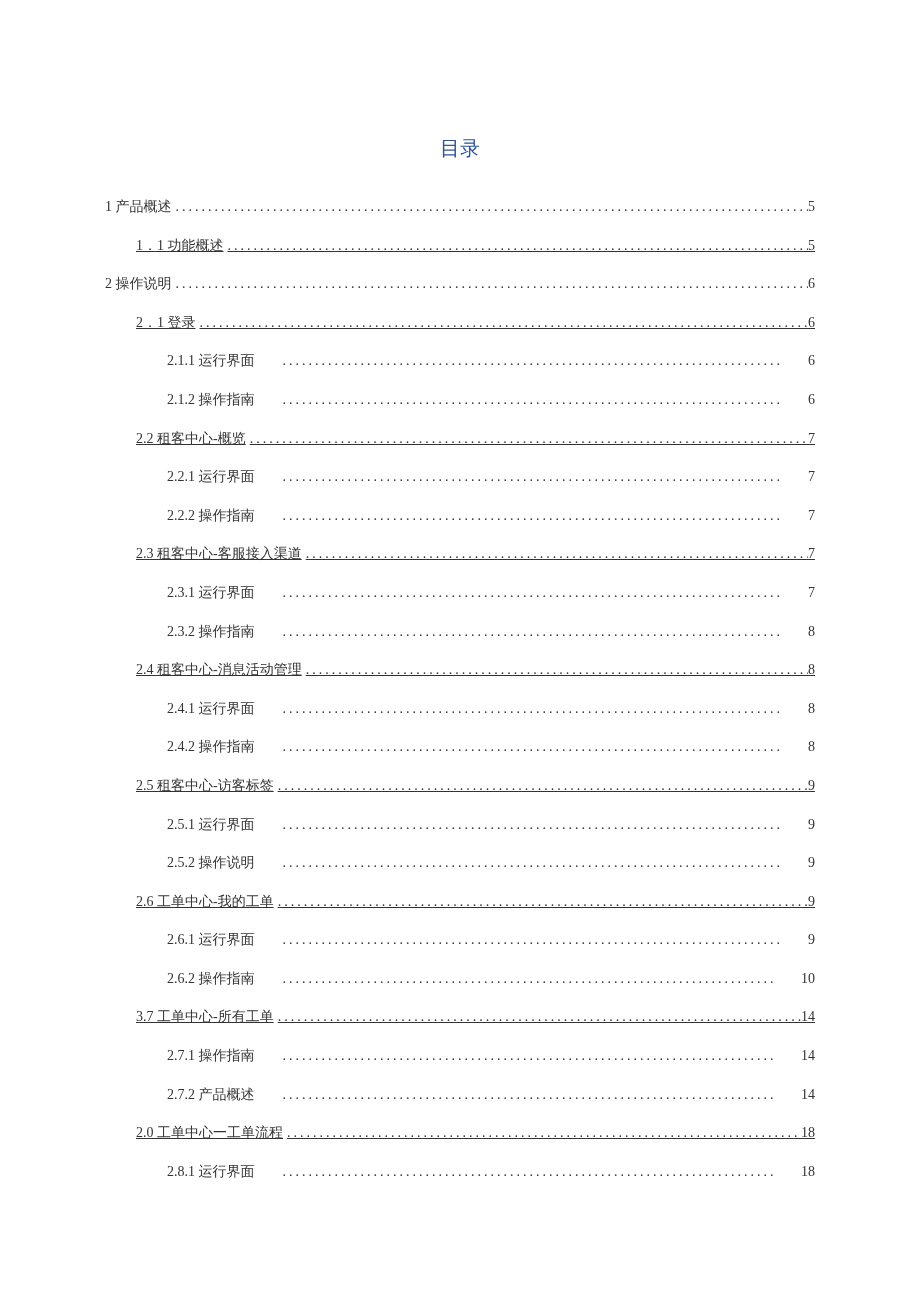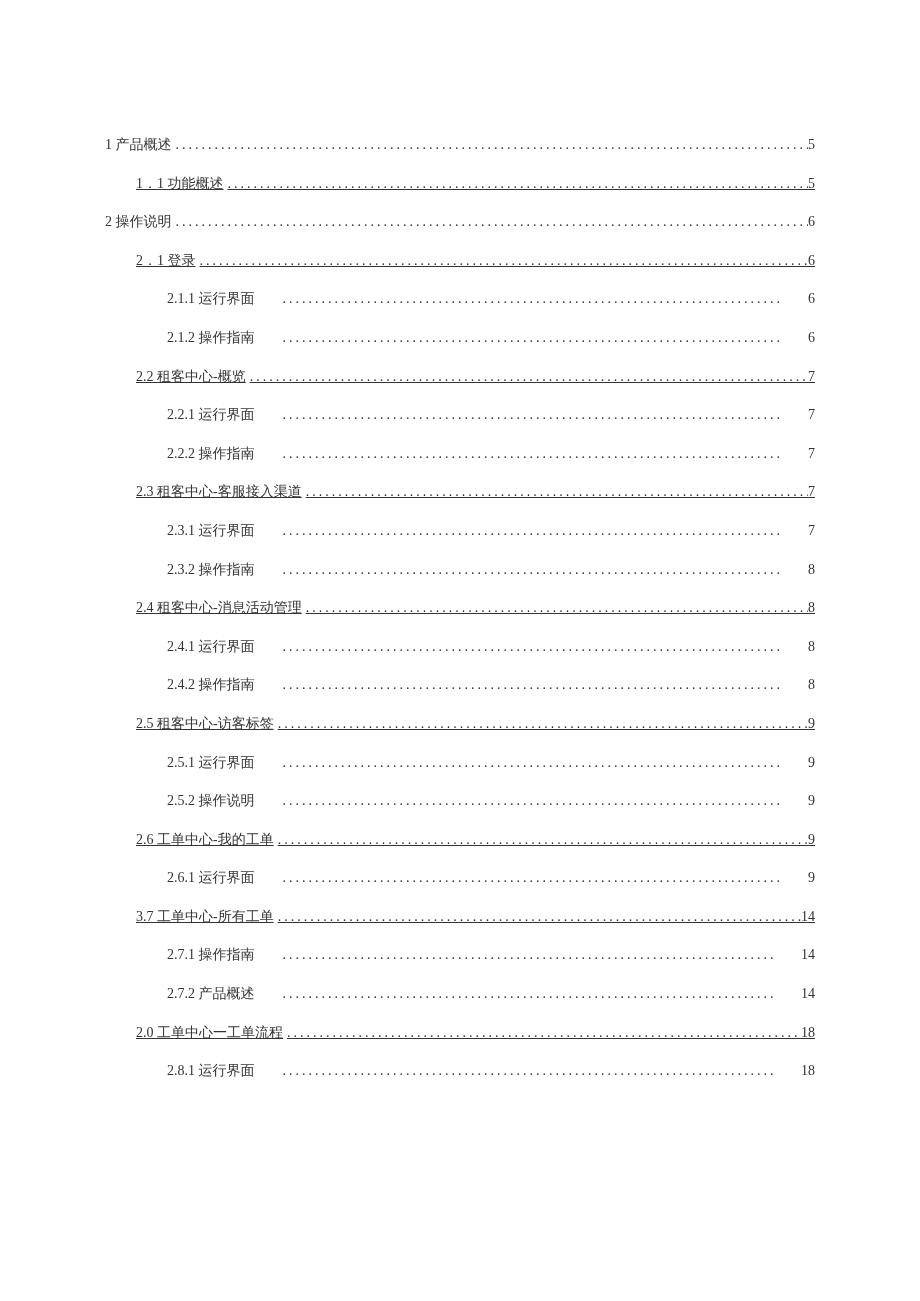--- a/index.html
+++ b/index.html
@@ -62,20 +62,21 @@
     }
     .toc-page {
       flex-shrink: 0;
       color: #333333;
     }
   </style>
 </head>
 <body>
 
 <div class="page-container">
+  <h1 class="toc-title">目录</h1>
   <div class="toc-list">
       <div class="toc-entry level-1">
         <span class="toc-label">1 产品概述</span>
         <span class="toc-dots"></span>
         <span class="toc-page">5</span>
       </div>
       <div class="toc-entry level-2">
         <span class="toc-label">1．1 功能概述</span>
         <span class="toc-dots"></span>
         <span class="toc-page">5</span>
@@ -162,20 +163,25 @@
       </div>
       <div class="toc-entry level-2">
         <span class="toc-label">2.6 工单中心-我的工单</span>
         <span class="toc-dots"></span>
         <span class="toc-page">9</span>
       </div>
       <div class="toc-entry level-3">
         <span class="toc-label">2.6.1 运行界面</span>
         <span class="toc-dots"></span>
         <span class="toc-page">9</span>
+      </div>
+      <div class="toc-entry level-3">
+        <span class="toc-label">2.6.2 操作指南</span>
+        <span class="toc-dots"></span>
+        <span class="toc-page">10</span>
       </div>
       <div class="toc-entry level-2">
         <span class="toc-label">3.7 工单中心-所有工单</span>
         <span class="toc-dots"></span>
         <span class="toc-page">14</span>
       </div>
       <div class="toc-entry level-3">
         <span class="toc-label">2.7.1 操作指南</span>
         <span class="toc-dots"></span>
         <span class="toc-page">14</span>

